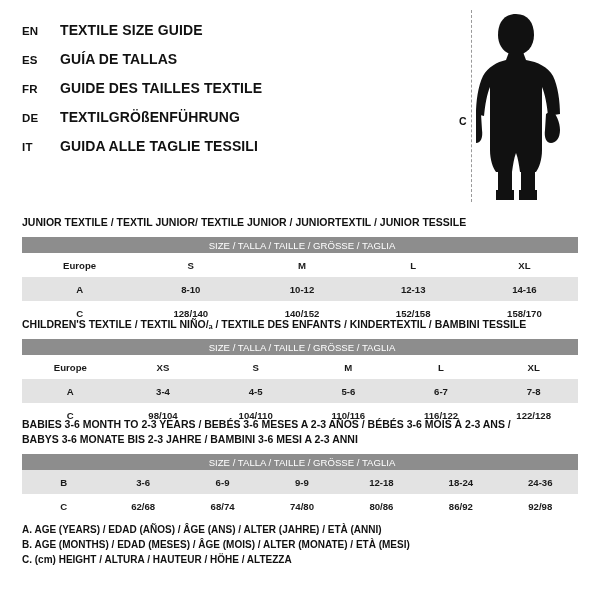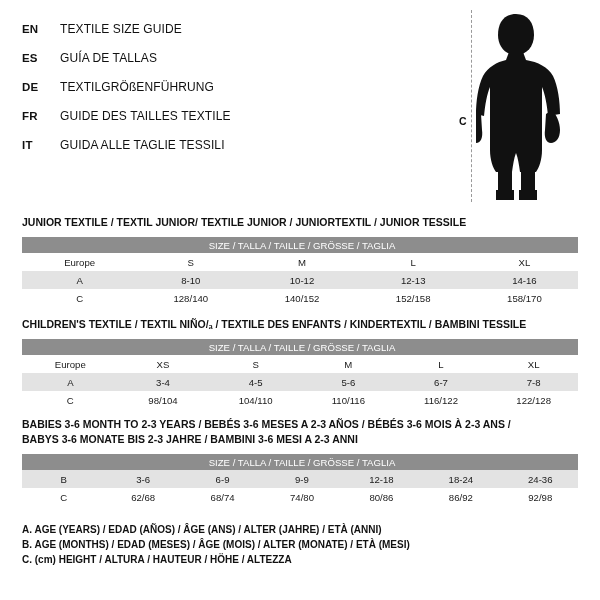--- a/index.html
+++ b/index.html
@@ -36,22 +36,22 @@
     margin-top: 10px;
   }
   .header-lang {
     width: 38px;
     font-size: 11.5px;
     font-weight: bold;
     letter-spacing: 0.2px;
     color: #111;
   }
   .header-text {
-    font-size: 12px;
-    font-weight: normal;
+    font-size: 14px;
+    font-weight: bold;
     letter-spacing: 0.1px;
     color: #111;
     text-align: right;
   }
 
   
   .figure-area {
     position: absolute;
     left: 440px;
     top: 8px;
@@ -92,22 +92,23 @@
     white-space: nowrap;
   }
   .table {
     position: absolute;
     left: 22px;
     width: 556px;
     font-size: 9.6px;
   }
   .row {
     display: flex;
-    height: 18px;
+    height: 24px;
     align-items: center;
+    font-weight: bold;
   }
   .row.head {
     background: #8d8d8d;
     color: #ffffff;
     font-weight: normal;
     height: 16px;
   }
   .row.shaded {
     background: #e3e3e3;
   }
@@ -151,26 +152,26 @@
   <div class="header">
     <div class="header-row">
       <span class="header-lang">EN</span>
       <span class="header-text">TEXTILE SIZE GUIDE</span>
     </div>
     <div class="header-row">
       <span class="header-lang">ES</span>
       <span class="header-text">GUÍA DE TALLAS</span>
     </div>
     <div class="header-row">
+      <span class="header-lang">FR</span>
+      <span class="header-text">GUIDE DES TAILLES TEXTILE</span>
+    </div>
+    <div class="header-row">
       <span class="header-lang">DE</span>
       <span class="header-text">TEXTILGRÖßENFÜHRUNG</span>
-    </div>
-    <div class="header-row">
-      <span class="header-lang">FR</span>
-      <span class="header-text">GUIDE DES TAILLES TEXTILE</span>
     </div>
     <div class="header-row">
       <span class="header-lang">IT</span>
       <span class="header-text">GUIDA ALLE TAGLIE TESSILI</span>
     </div>
   </div>
 
   <div class="figure-area">
     <div class="dash-line"></div>
     <div class="c-label">C</div>

